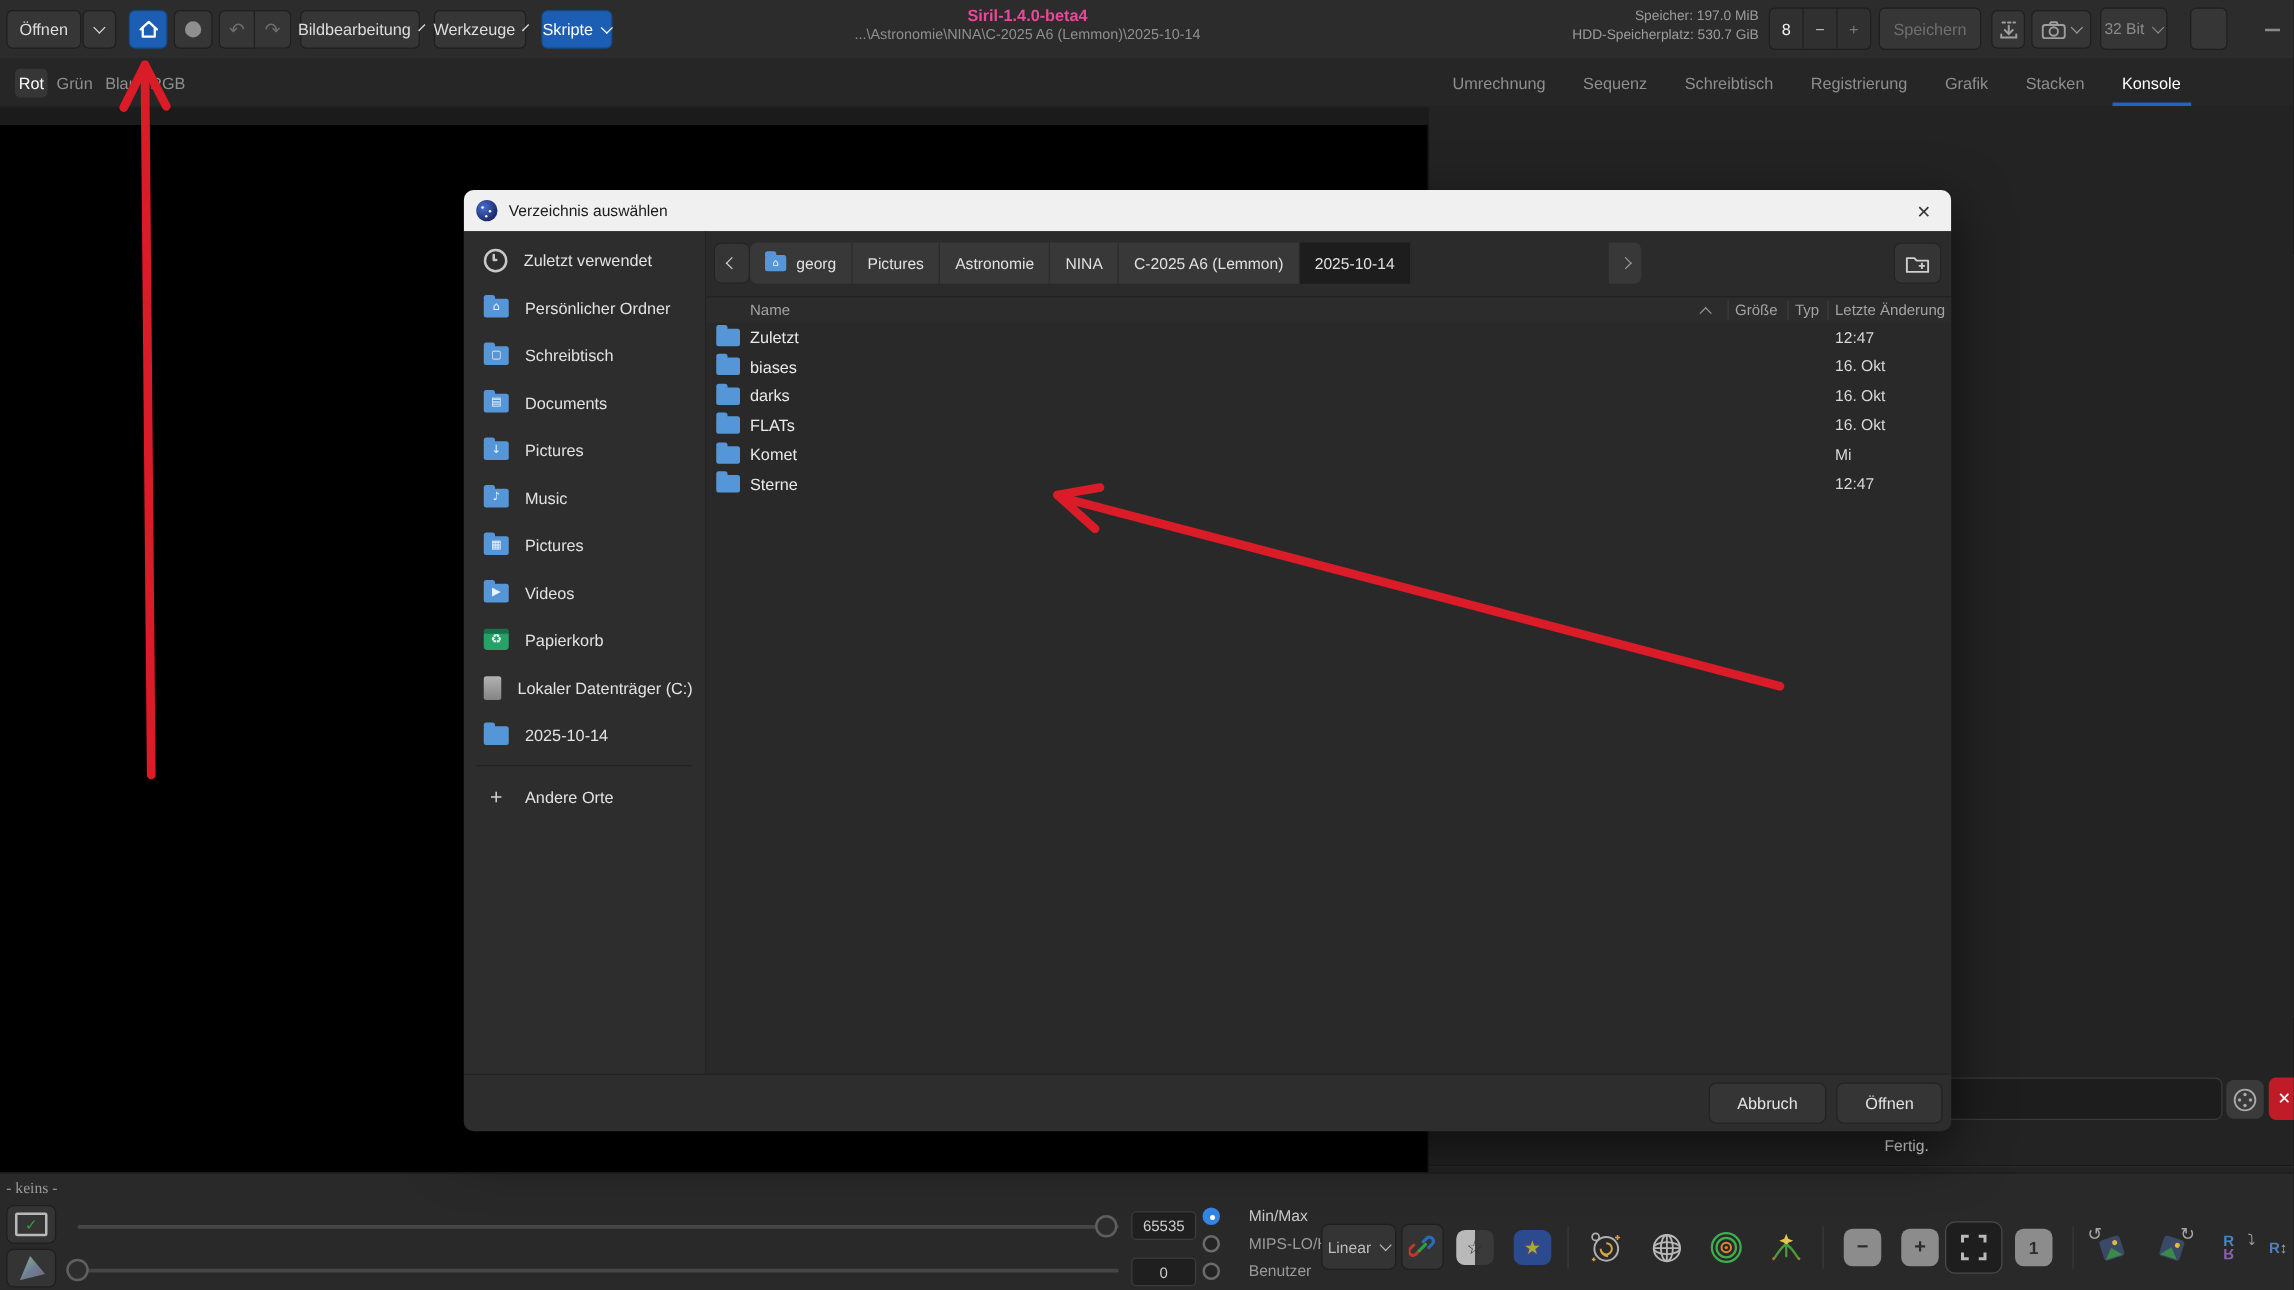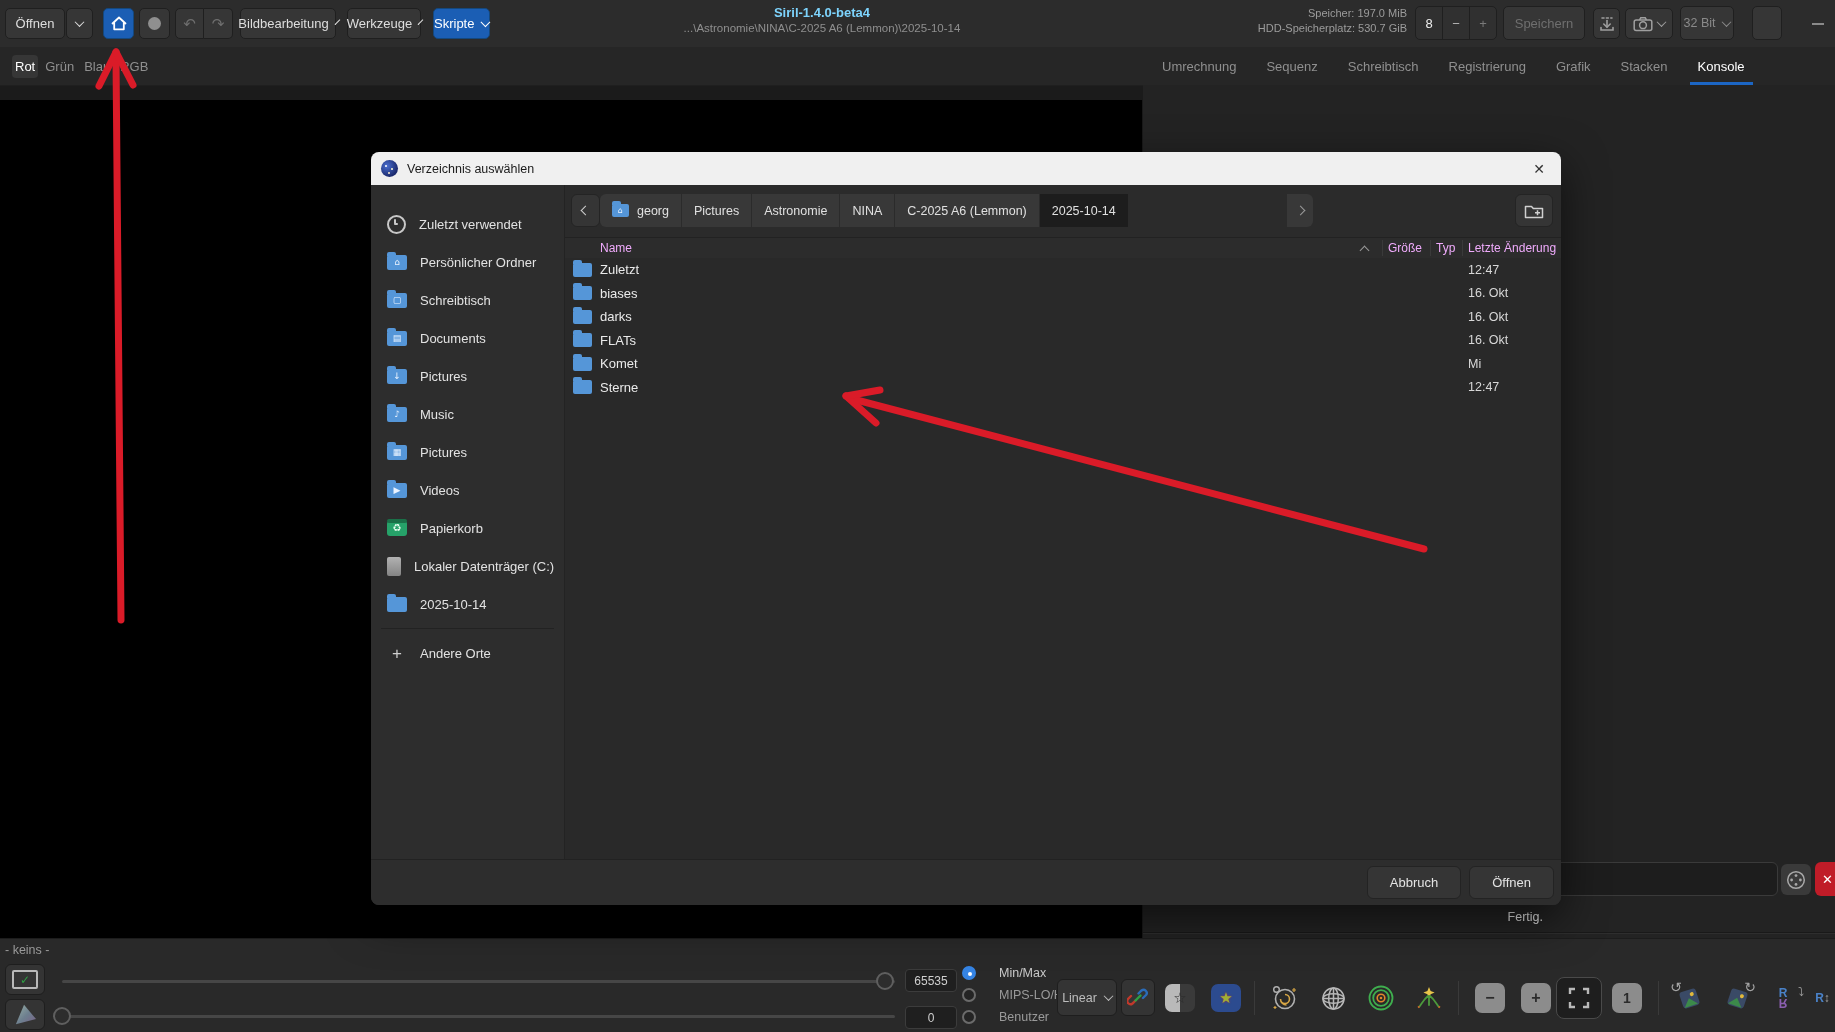--- a/index.html
+++ b/index.html
@@ -12,21 +12,21 @@
   .tbtn{position:absolute;top:8px;height:31px;background:#363636;border:1px solid #1f1f1f;border-radius:5px;
         display:flex;align-items:center;justify-content:center;color:#dedede;box-sizing:border-box;font-size:13px;}
   .tbtn.blue{background:#1b5eb4;border-color:#14487e;color:#fff;}
   .chev{display:inline-block;width:6px;height:6px;border-right:1.7px solid currentColor;border-bottom:1.7px solid currentColor;
         transform:rotate(45deg) translate(-1px,-1px);}
   .chev.l{transform:rotate(135deg);}
   .chev.r{transform:rotate(-45deg);}
   .chev.up{transform:rotate(-135deg);}
   .mlab{margin-right:8px;}
   .title-block{left:612px;top:5px;width:420px;text-align:center;}
-  .wtitle{font-weight:bold;font-size:13px;color:#7dd3fc;}
+  .wtitle{font-weight:bold;font-size:13px;color:#ec4899;}
   .wsub{font-size:11.5px;color:#8f8f8f;margin-top:2px;}
   .mem-block{right:428px;top:6px;text-align:right;font-size:11px;color:#9c9c9c;line-height:15px;}
   .spinbox{left:1415px;top:6px;width:82px;height:34px;background:#303030;border:1px solid #1f1f1f;border-radius:5px;
            display:flex;box-sizing:border-box;}
   .spinbox>div{flex:1;display:flex;align-items:center;justify-content:center;color:#cfcfcf;}
   .spinbox .sval{color:#eee;border-right:1px solid #1f1f1f;}
   .spinbox .sminus{border-right:1px solid #1f1f1f;color:#b9b9b9;}
   .spinbox .splus{color:#7a7a7a;}
   .dim{color:#6f6f6f;}
   .icondim{color:#9f9f9f;}
@@ -46,21 +46,21 @@
   .cmd-input{position:absolute;left:197px;top:777px;width:438px;height:34px;background:#1d1d1d;
              border:1px solid #3a3a3a;border-radius:6px;box-sizing:border-box;}
   .cmd-circle{position:absolute;left:638px;top:779px;width:30px;height:31px;background:#3a3a3a;border-radius:6px;
               display:flex;align-items:center;justify-content:center;}
   .cmd-stop{position:absolute;left:672px;top:777px;width:24px;height:34px;background:#c01c28;border-radius:6px 0 0 6px;
             color:#fff;font-weight:bold;display:flex;align-items:center;justify-content:flex-start;padding-left:7px;box-sizing:border-box;}
   .console-status{position:absolute;right:292px;top:825px;color:#e5e5e5;font-size:12.5px;}
   .rpanel .hr{position:absolute;left:0;right:0;top:847px;height:1px;background:#191919;border-bottom:1px solid #2e2e2e;}
   
   .bottombar{left:0;top:938px;width:1835px;height:94px;background:#292929;border-top:1px solid #1c1c1c;box-sizing:border-box;}
-  .sel-label{position:absolute;left:5px;top:4px;color:#9a9a9a;font-size:12.5px;}
+  .sel-label{position:absolute;left:5px;top:4px;color:#9a9a9a;font-size:12.5px;font-family:Liberation Serif, serif;}
   .bb-btn{position:absolute;background:#343434;border:1px solid #1e1e1e;border-radius:6px;
           display:flex;align-items:center;justify-content:center;box-sizing:border-box;}
   .track{position:absolute;height:3px;background:#464646;border-radius:2px;}
   .handle{position:absolute;width:18px;height:18px;border-radius:50%;background:#2d2d2d;border:2px solid #5f5f5f;box-sizing:border-box;}
   .numfield{position:absolute;width:52px;height:23px;background:#1f1f1f;border:1px solid #3c3c3c;border-radius:4px;
             color:#cfcfcf;font-size:12px;display:flex;align-items:center;justify-content:center;box-sizing:border-box;}
   .modes{position:absolute;left:962px;top:25px;display:flex;flex-direction:column;gap:4px;}
   .mode{display:flex;align-items:center;gap:23px;height:18px;color:#9a9a9a;font-size:12.5px;}
   .radio{width:14px;height:14px;border-radius:50%;border:2px solid #6b6b6b;box-sizing:border-box;background:#242424;}
   .mode.active .radio{background:#3584e4;border-color:#3584e4;position:relative;}
@@ -87,21 +87,21 @@
           box-shadow:0 14px 44px rgba(0,0,0,.6);background:#2d2d2d;overflow:hidden;}
   .dtitle{position:absolute;left:0;top:0;right:0;height:33px;background:#f0f0f0;display:flex;align-items:center;}
   .dtitle .app-ico{width:17px;height:17px;border-radius:50%;margin:0 9px 0 10px;
           background:radial-gradient(circle at 35% 35%,#4a6fd0,#1c2a6e 70%);position:relative;}
   .dtitle .app-ico::after{content:"";position:absolute;left:4px;top:5px;width:2px;height:2px;border-radius:50%;background:#fff;
           box-shadow:6px 3px 0 #ffd, 3px 7px 0 #fec;}
   .dtitle .ttext{color:#1b1b1b;font-size:12.5px;}
   .dclose{position:absolute;right:12px;top:7px;width:20px;height:20px;color:#333;font-size:14px;
           display:flex;align-items:center;justify-content:center;}
   .dside{position:absolute;left:0;top:33px;width:194px;bottom:46px;background:#2d2d2d;border-right:1px solid #232323;
-         padding-top:20px;box-sizing:border-box;}
+         padding-top:4px;box-sizing:border-box;}
   .srow{height:38px;display:flex;align-items:center;gap:13px;padding-left:16px;color:#e2e2e2;font-size:13px;}
   .ssep{height:1px;background:#222;margin:5px 10px;}
   .si-icon{width:20px;height:15px;background:#5596d8;border-radius:2px;position:relative;flex:none;}
   .si-icon::before{content:"";position:absolute;top:-3px;left:0;width:9px;height:4px;background:#5596d8;border-radius:2px 2px 0 0;}
   .si-em{position:absolute;inset:0;display:flex;align-items:center;justify-content:center;
          font-size:9px;color:#eaf3ff;font-family:"DejaVu Sans",sans-serif;line-height:1;}
   .si-icon[data-icon="recent"]{background:none;border:2px solid #c8c8c8;border-radius:50%;width:15px;height:15px;}
   .si-icon[data-icon="recent"]::before{content:"";position:absolute;left:5px;top:2px;width:2px;height:5px;background:#c8c8c8;border-radius:1px;}
   .si-icon[data-icon="recent"]::after{content:"";position:absolute;left:5px;top:6px;width:4px;height:2px;background:#c8c8c8;border-radius:1px;}
   .si-icon[data-icon="trash"]{background:#26a269;border-radius:3px;}
@@ -117,21 +117,21 @@
   .crumbs{position:absolute;left:35px;top:9px;height:33px;display:flex;}
   .crumb{background:#383838;color:#e0e0e0;display:flex;align-items:center;padding:0 12px;gap:8px;
          border-right:1px solid #2b2b2b;font-size:12.5px;}
   .crumb:first-child{border-radius:6px 0 0 6px;}
   .crumb.active{background:#1d1d1d;}
   .crumb .si-icon{display:none;width:17px;height:13px;}
   .crumb .si-icon[data-icon]{display:inline-block;}
   .crumb .si-icon .si-em{font-size:8px;}
   .crumb-next{background:#383838;border-radius:0 6px 6px 0;width:26px;display:flex;align-items:center;justify-content:center;color:#9a9a9a;}
   .lheader{position:absolute;left:0;top:52px;right:0;height:21px;border-top:1px solid #222;border-bottom:1px solid #222;
-           color:#f0abfc;font-size:12px;background:#2c2c2c;}
+           color:#a3a3a3;font-size:12px;background:#2c2c2c;}
   .lheader span{position:absolute;top:3px;}
   .lheader .colsep{position:absolute;top:2px;width:1px;height:16px;background:#3a3a3a;}
   .flist{position:absolute;left:0;top:73px;right:0;bottom:0;background:#292929;}
   .frow{height:23.5px;position:relative;display:flex;align-items:center;}
   .f-icon{position:absolute;left:8px;width:19px;height:14px;}
   .f-name{position:absolute;left:35px;color:#eaeaea;font-size:13px;}
   .f-mod{position:absolute;left:903px;color:#d8d8d8;font-size:12.5px;}
   .dfoot{position:absolute;left:0;bottom:0;right:0;height:46px;background:#2d2d2d;border-top:1px solid #222;
          display:flex;align-items:center;justify-content:flex-end;gap:8px;padding-right:7px;box-sizing:border-box;}
   .dbtn{height:33px;background:#353535;border:1px solid #232323;border-radius:6px;color:#e3e3e3;

